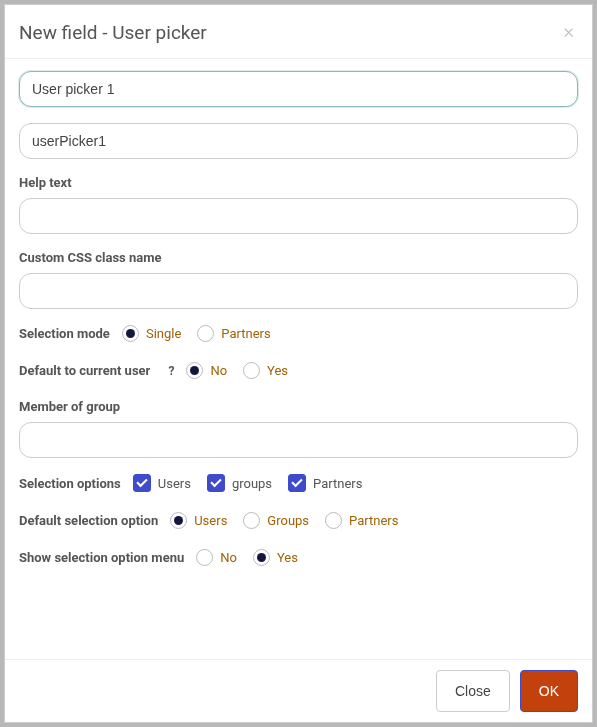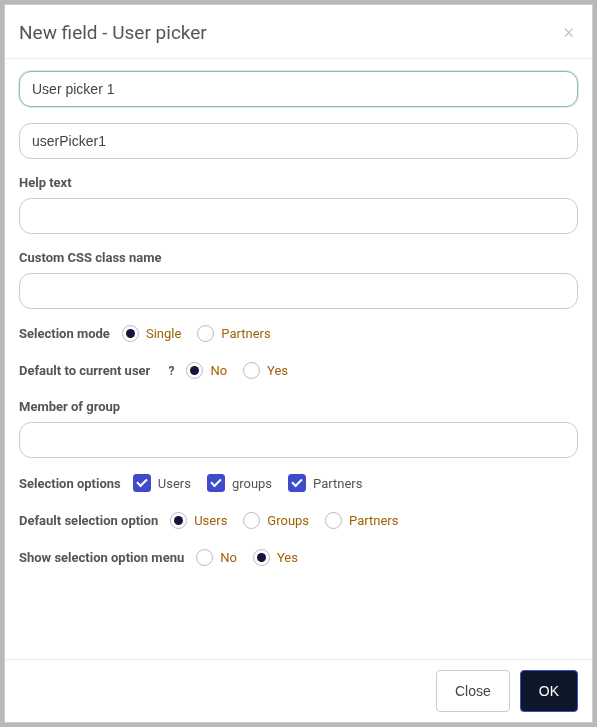--- a/index.html
+++ b/index.html
@@ -171,21 +171,21 @@
     font-size: 14px;
     cursor: pointer;
     border: 1px solid transparent;
   }
   .btn-default {
     background: #fff;
     border-color: #ccc;
     color: #444;
   }
   .btn-primary {
-    background: #0f172a;
+    background: #c2410c;
     border-color: #3f4bcb;
     color: #fff;
     font-weight: 500;
   }
 </style>
 </head>
 <body>
 
 <div class="dialog">
   <div class="dialog-header">

